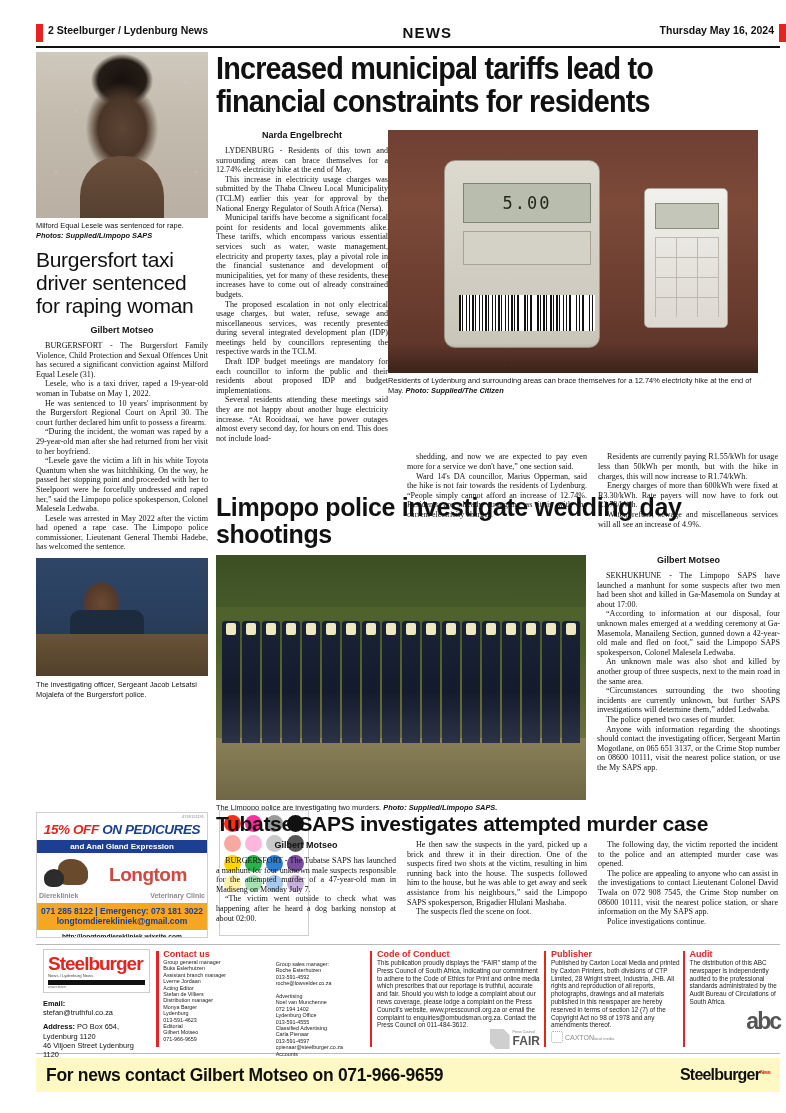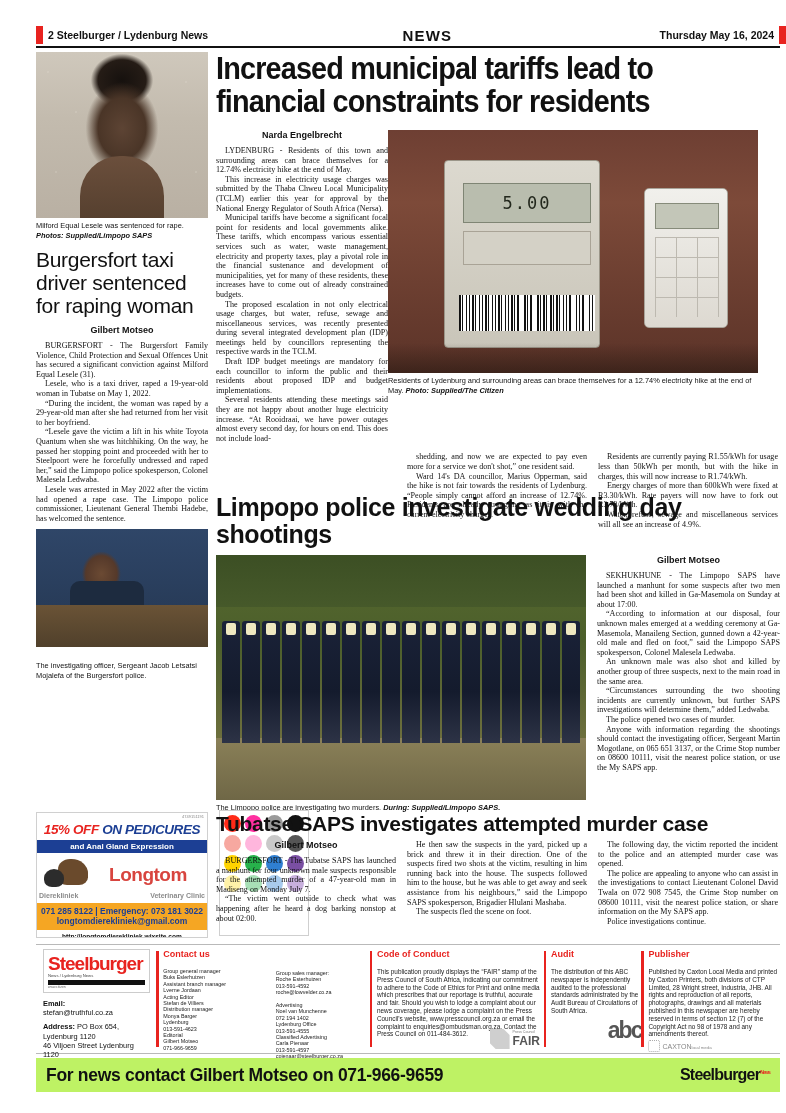--- a/index.html
+++ b/index.html
@@ -9,21 +9,21 @@
     background: #ffffff;
     font-family: "Liberation Serif", serif;
     color: #000;
     overflow: hidden;
   }
   .page { position: relative; width:786px; height:1113px; padding: 0; }
 
   
   .topbar {
     position:absolute; left:36px; top:24px; width:750px; height:22px;
-    display:flex; align-items:center;
+    display:flex; 
   }
   .topbar .redtab { width:7px; height:18px; background:#e8231f; flex:0 0 auto; }
   .topbar .folio {
     font-family:"Liberation Sans", sans-serif;
     font-size:10.5px; font-weight:bold; color:#111; margin-left:5px; white-space:nowrap;
   }
   .topbar .section {
     flex:1 1 auto; text-align:center;
     font-family:"Liberation Sans", sans-serif;
     font-size:15px; font-weight:bold; letter-spacing:1.2px; color:#111;
@@ -107,21 +107,21 @@
   }
   .art1-top { display:flex; }
   .art1-left { width:172px; }
   .art1-photo {
     width:370px; height:243px; position:relative; overflow:hidden;
     background:linear-gradient(180deg,#6e3f33 0%, #7d4a39 30%, #5b3328 100%);
   }
   .meter-a {
     position:absolute; left:56px; top:30px; width:156px; height:188px;
     background:linear-gradient(180deg,#dcd9cf 0%, #c9c5b9 100%);
-    border:1px solid #9b9689; border-radius:4px;
+    border:1px solid #9b9689; border-radius:11px;
   }
   .meter-a .lcd {
     position:absolute; left:18px; top:22px; width:128px; height:40px;
     background:#b9bdae; border:1px solid #7f8574;
     font-family:"DejaVu Sans Mono", monospace; font-size:17px; color:#23281d;
     display:flex; align-items:center; justify-content:center; letter-spacing:2px;
   }
   .meter-a .lbl {
     position:absolute; left:18px; top:70px; width:128px; height:34px;
     background:#d4d1c6; border:1px solid #a9a396;
@@ -236,36 +236,36 @@
     margin-top:4px; background:#f5a623; color:#1c3f94; text-align:center;
     font-family:"Liberation Sans", sans-serif; font-weight:bold; font-size:8.5px;
     padding:3px 0 4px 0; line-height:10px;
   }
   .advert .url {
     text-align:center; font-family:"Liberation Sans", sans-serif; font-weight:bold;
     font-size:6.6px; color:#111; padding-top:3px; line-height:8.4px;
   }
 
   
-  .officer-cap { margin-top:14px; width:172px; }
+  .officer-cap { margin-top:4px; width:172px; }
 
   
   .footer {
     position:absolute; left:36px; top:944px; width:744px; height:110px;
     border-top:1px solid #b9b9b9; border-bottom:1px solid #b9b9b9;
     display:flex; padding-top:4px;
   }
   .fcol { position:relative; padding-left:7px; }
   .fcol::before {
     content:""; position:absolute; left:0; top:2px; width:2.5px; height:96px; background:#e8231f;
   }
   .fcol.nobar::before { display:none; }
   .fhead {
     font-family:"Liberation Sans", sans-serif; font-weight:bold; font-size:9px;
-    color:#e8231f; margin-bottom:9px;
+    color:#e8231f; margin-bottom:0;
   }
   .ftxt {
     font-family:"Liberation Sans", sans-serif; font-size:5.4px; line-height:6.4px; color:#222;
   }
   .ftxt.big { font-size:6.4px; line-height:7.8px; }
   .mastbox { width:128px; padding-right:6px; }
   .mastlogo {
     border:1px solid #ccc; padding:4px 4px 3px 4px; background:#fff;
   }
   .mastlogo .word {
@@ -289,21 +289,21 @@
   .caxtontxt { font-family:"Liberation Sans", sans-serif; font-size:7px; color:#888; }
   .caxtontxt i { font-size:4px; font-style:normal; }
   .abc {
     font-family:"Liberation Sans", sans-serif; font-weight:bold; font-size:23px;
     color:#555; letter-spacing:-2px; text-align:right; margin-top:2px;
   }
 
   
   .bottomstrip {
     position:absolute; left:36px; top:1058px; width:744px; height:34px;
-    background:#bef264; display:flex; align-items:center; justify-content:space-between;
+    background:#fef9c3; display:flex; align-items:center; justify-content:space-between;
     padding:0 10px;
   }
   .bottomstrip .msg {
     font-family:"Liberation Sans", sans-serif; font-weight:bold; font-size:17.5px; color:#111;
     letter-spacing:-0.3px;
   }
   .bottomstrip .logo2 {
     font-family:"Liberation Sans", sans-serif; font-weight:bold; font-size:16px; color:#111;
     letter-spacing:-0.8px; position:relative;
   }
@@ -328,20 +328,21 @@
       <div class="speck"></div>
     </div>
     <div class="caption leftcap">
       <span>Milford Equal Lesele was sentenced for rape. </span><span class="credit">Photos: Supplied/Limpopo SAPS</span>
     </div>
     <h2 class="side-headline">Burgersfort taxi driver sentenced for raping woman</h2>
     <div class="byline">Gilbert Motseo</div>
     <div class="body-col">
       <p>BURGERSFORT - The Burgersfort Family Violence, Child Protection and Sexual Offences Unit has secured a significant conviction against Milford Equal Lesele (31).</p>
       <p>Lesele, who is a taxi driver, raped a 19-year-old woman in Tubatse on May 1, 2022.</p>
+      <p>He was sentenced to 10 years' imprisonment by the Burgersfort Regional Court on April 30. The court further declared him unfit to possess a firearm.</p>
       <p>“During the incident, the woman was raped by a 29-year-old man after she had returned from her visit to her boyfriend.</p>
       <p>“Lesele gave the victim a lift in his white Toyota Quantum when she was hitchhiking. On the way, he passed her stopping point and proceeded with her to Steelpoort were he forcefully undressed and raped her,” said the Limpopo police spokesperson, Colonel Malesela Ledwaba.</p>
       <p>Lesele was arrested in May 2022 after the victim had opened a rape case. The Limpopo police commissioner, Lieutenant General Thembi Hadebe, has welcomed the sentence.</p>
     </div>
     <div class="photo photo-officer"></div>
     <div class="caption officer-cap">The investigating officer, Sergeant Jacob Letsatsi Mojalefa of the Burgersfort police.</div>
   </div>
 
   <div class="art1">
     <h1 class="headline1">Increased municipal tariffs lead to financial constraints for residents</h1>
@@ -371,21 +372,21 @@
           <div class="wire"></div>
         </div>
         <div class="caption art1-cap">
           <span>Residents of Lydenburg and surrounding areas can brace themselves for a 12.74% electricity hike at the end of May. </span><span class="credit">Photo: Supplied/The Citizen</span>
         </div>
       </div>
     </div>
     <div class="art1-cols">
       <div style="width:180px"></div>
       <div class="body-col">
-        <p>shedding, and now we are expected to pay even more for a service we don't shot,” one resident said.</p>
+        <p>shedding, and now we are expected to pay even more for a service we don't have,” one section said.</p>
         <p>Ward 14's DA councillor, Marius Opperman, said the hike is not fair towards the residents of Lydenburg. “People simply cannot afford an increase of 12.74%. Residents are already struggling as it is with the current electricity charges.”</p>
       </div>
       <div class="body-col">
         <p>Residents are currently paying R1.55/kWh for usage less than 50kWh per month, but with the hike in charges, this will now increase to R1.74/kWh.</p>
         <p>Energy charges of more than 600kWh were fixed at R3.30/kWh. Rate payers will now have to fork out R3.73/kWh.</p>
         <p>Water, refuse, sewage and miscellaneous services will all see an increase of 4.9%.</p>
       </div>
     </div>
   </div>
 
@@ -411,21 +412,21 @@
             <div class="cop"></div>
             <div class="cop"></div>
             <div class="cop"></div>
             <div class="cop"></div>
             <div class="cop"></div>
             <div class="cop"></div>
             <div class="cop"></div>
           </div>
         </div>
         <div class="caption art2-cap">
-          <span>The Limpopo police are investigating two murders. </span><span class="credit">During: Supplied/Limpopo SAPS.</span>
+          <span>The Limpopo police are investigating two murders. </span><span class="credit">Photo: Supplied/Limpopo SAPS.</span>
         </div>
       </div>
       <div class="art2-right">
         <div class="byline">Gilbert Motseo</div>
         <div class="body-col">
           <p>SEKHUKHUNE - The Limpopo SAPS have launched a manhunt for some suspects after two men had been shot and killed in Ga-Masemola on Sunday at about 17:00.</p>
           <p>“According to information at our disposal, four unknown males emerged at a wedding ceremony at Ga-Masemola, Manaileng Section, gunned down a 42-year-old male and fled on foot,” said the Limpopo SAPS spokesperson, Colonel Malesela Ledwaba.</p>
           <p>An unknown male was also shot and killed by another group of three suspects, next to the main road in the same area.</p>
           <p>“Circumstances surrounding the two shooting incidents are currently unknown, but further SAPS investigations will determine them,” added Ledwaba.</p>
           <p>The police opened two cases of murder.</p>
@@ -560,35 +561,35 @@
       <div class="ftxt big">This publication proudly displays the “FAIR” stamp of the Press Council of South Africa, indicating our commitment to adhere to the Code of Ethics for Print and online media which prescribes that our reportage is truthful, accurate and fair. Should you wish to lodge a complaint about our news coverage, please lodge a complaint on the Press Council's website, www.presscouncil.org.za or email the complaint to enquiries@ombudsman.org.za. Contact the Press Council on 011-484-3612.</div>
       <div class="fairlogo" style="position:absolute; right:4px; bottom:4px;padding-left:13px;">
         <div class="fairmark"></div>
         <div>
           <div class="fairsmall">Press Council</div>
           <div class="fairtext">FAIR</div>
         </div>
       </div>
     </div>
 
-    <div class="fcol" style="width:104px">
-      <div class="fhead">Audit</div>
-      <div class="ftxt big">The distribution of this ABC newspaper is independently audited to the professional standards administrated by the Audit Bureau of Circulations of South Africa.</div>
-      <div class="abc">abc</div>
-    </div>
-
     <div class="fcol" style="width:148px">
       <div class="fhead">Publisher</div>
       <div class="ftxt big">Published by Caxton Local Media and printed by Caxton Printers, both divisions of CTP Limited, 28 Wright street, Industria, JHB. All rights and reproduction of all reports, photographs, drawings and all materials published in this newspaper are hereby reserved in terms of section 12 (7) of the Copyright Act no 98 of 1978 and any amendments thereof.</div>
       <div class="caxton">
         <div class="caxtonmark"></div>
         <div class="caxtontxt"><span>CAXTON</span><i>local media</i></div>
       </div>
     </div>
 
+    <div class="fcol" style="width:104px">
+      <div class="fhead">Audit</div>
+      <div class="ftxt big">The distribution of this ABC newspaper is independently audited to the professional standards administrated by the Audit Bureau of Circulations of South Africa.</div>
+      <div class="abc">abc</div>
+    </div>
+
   </div>
 
   <div class="bottomstrip">
     <div class="msg">For news contact  Gilbert Motseo on 071-966-9659</div>
     <div class="logo2">
       <span>Steelburger</span><sup>News</sup>
     </div>
   </div>
 
 </div>

